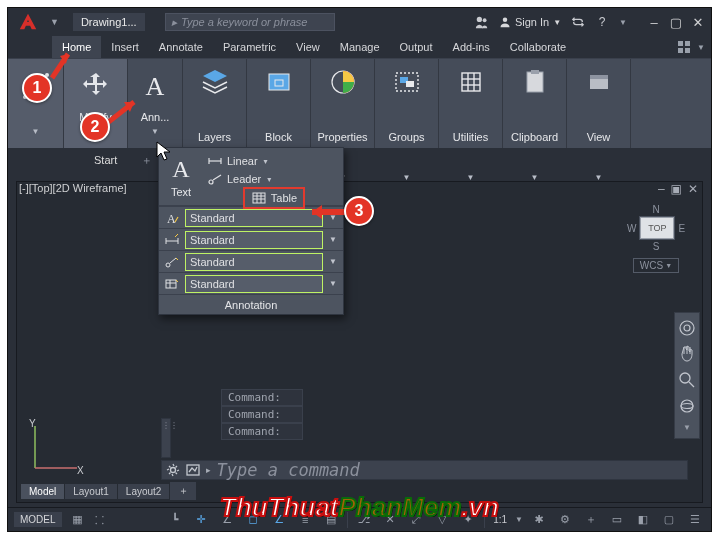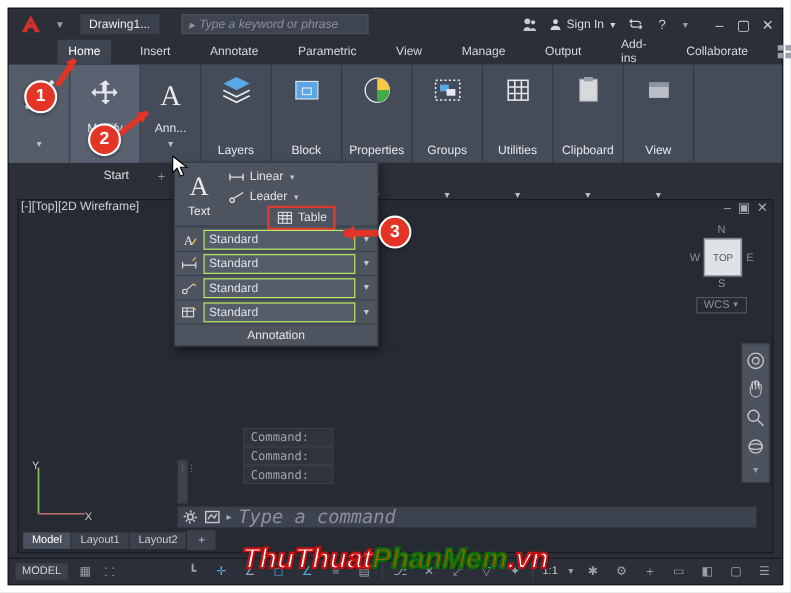--- a/index.html
+++ b/index.html
@@ -12,21 +12,21 @@
   .logo svg { width: 22px; height: 22px; }
   .file-tab { background:#3a404c; padding:3px 8px; font-size:11px; color:#eaeaea; margin-left:6px; max-width:80px; overflow:hidden; white-space:nowrap; text-overflow:ellipsis;}
   .search { margin-left: 12px; width: 170px; height:18px; background:#3e4450; border:1px solid #4c5260; display:flex; align-items:center; padding:0 6px; color:#8b909c; font-style:italic;}
   .title-icons { margin-left:auto; display:flex; align-items:center; gap:10px; }
   .title-icons .ico { width:14px; height:14px; display:inline-flex; align-items:center; justify-content:center; color:#c9cbd0;}
   .signin { color:#d7d8db; font-size:11px; display:flex; align-items:center; gap:4px;}
   .winctl { display:flex; gap:8px; margin-left:10px;}
   .winctl span { width:14px; height:14px; display:inline-flex; align-items:center; justify-content:center; color:#cfd0d2; font-size:13px;}
 
   
-  .tabs { height:22px; background:#2a2f38; display:flex; align-items:stretch; padding-left:44px; gap:16px;}
+  .tabs { height:22px; background:#2a2f38; display:flex; align-items:stretch; padding-left:44px; gap:0;}
   .tabs .tab { padding:3px 10px; color:#d6d7da; font-size:11px; display:flex; align-items:center; }
   .tabs .tab.active { background:#3e4450; color:#fff;}
   .tabs-right { margin-left:auto; display:flex; align-items:center; gap:6px; padding-right:6px;}
   .tabs-right .ico-sm { width:14px; height:14px; color:#99a0ab;}
 
   
   .ribbon { height: 90px; background:#454c59; display:flex; align-items:stretch; border-top:1px solid #3a404c;}
   .panel { border-right:1px solid #333842; display:flex; flex-direction:column; align-items:center; justify-content:flex-start; padding:6px 6px 2px; min-width:54px;}
   .panel.first { background:#555c6a; min-width:56px;}
   .panel.modify { background:#5a6170; min-width:64px;}
@@ -60,21 +60,21 @@
   .drop-list .row .rlabel { flex:1; padding-left:4px; font-size:11px; color:#dfe0e3; background:#565d6a; height:18px; display:flex; align-items:center; border:1px solid #bef264;}
   .drop-list .row .rtri { width:20px; text-align:center; font-size:8px; color:#c0c4cd;}
   .drop-foot { height:20px; display:flex; align-items:center; justify-content:center; font-size:11px; color:#e4e5e8; border-top:1px solid #3b414d;}
 
   
   .canvaswrap { position:absolute; left:8px; top:173px; right:8px; bottom:28px; background:#262b33; border:1px solid #171a20;}
   .viewlabel { position:absolute; left:2px; top:0; font-size:11px; color:#cfd0d2;}
   .canvas-ctl { position:absolute; right:4px; top:0; display:flex; gap:6px; color:#a7acb6; font-size:12px;}
   .navcube { position:absolute; right:16px; top:22px; width:60px; height:72px; display:flex; flex-direction:column; align-items:center; justify-content:flex-start; color:#8c929e;}
   .navcube .n { font-size:10px; margin-bottom:2px;}
-  .navcube .cube { width:34px; height:34px; background:#dfe2e6; border:1px solid #9aa0aa; display:flex; align-items:center; justify-content:center; color:#555; font-size:9px; box-shadow: 0 0 0 1px #4a515e;}
+  .navcube .cube { width:34px; height:22px; background:#dfe2e6; border:1px solid #9aa0aa; display:flex; align-items:center; justify-content:center; color:#555; font-size:9px; box-shadow: 0 0 0 1px #4a515e;}
   .navcube .s { font-size:10px; margin-top:2px;}
   .navcube .wcs { margin-top:6px; font-size:10px; border:1px solid #545b68; padding:1px 6px; display:flex; align-items:center; gap:2px;}
   .navbar { position:absolute; right:2px; top:130px; width:26px; background:#4b525e; border:1px solid #363c47; display:flex; flex-direction:column; align-items:center; gap:8px; padding:6px 0;}
   .navbar .nico { width:18px; height:18px; color:#c1c5cd;}
 
   .ucs { position:absolute; left:10px; bottom:24px; }
   .ucs svg { width:60px; height:60px;}
 
   
   .cmdhist { position:absolute; left:204px; bottom:62px; display:flex; flex-direction:column; gap:0;}

